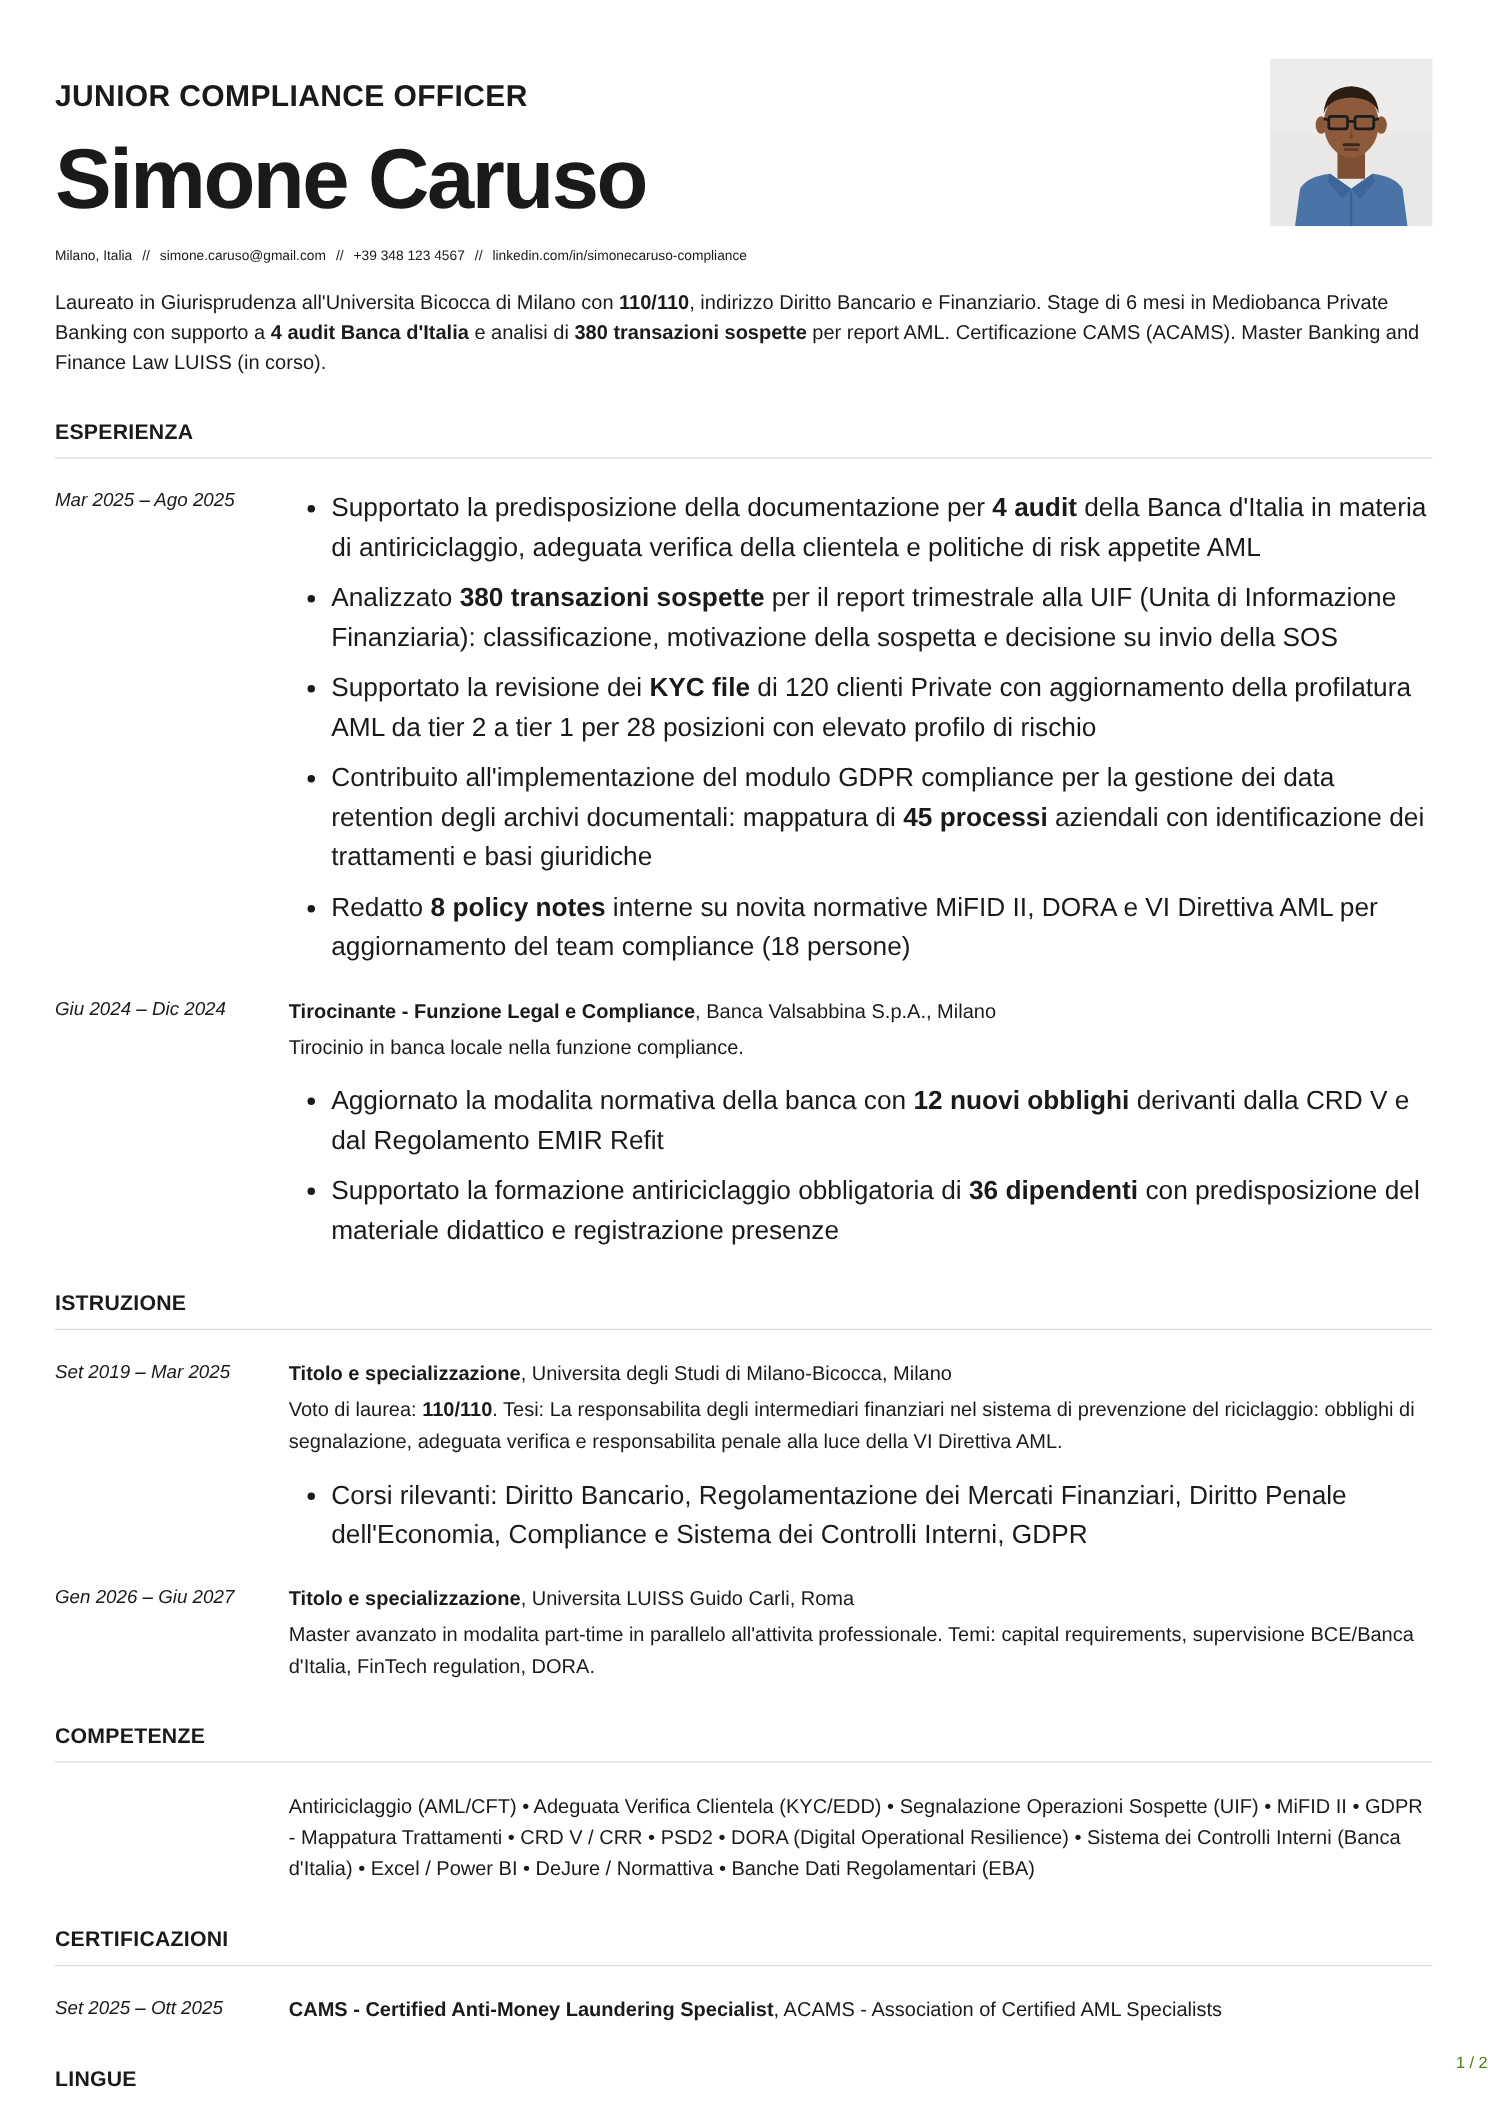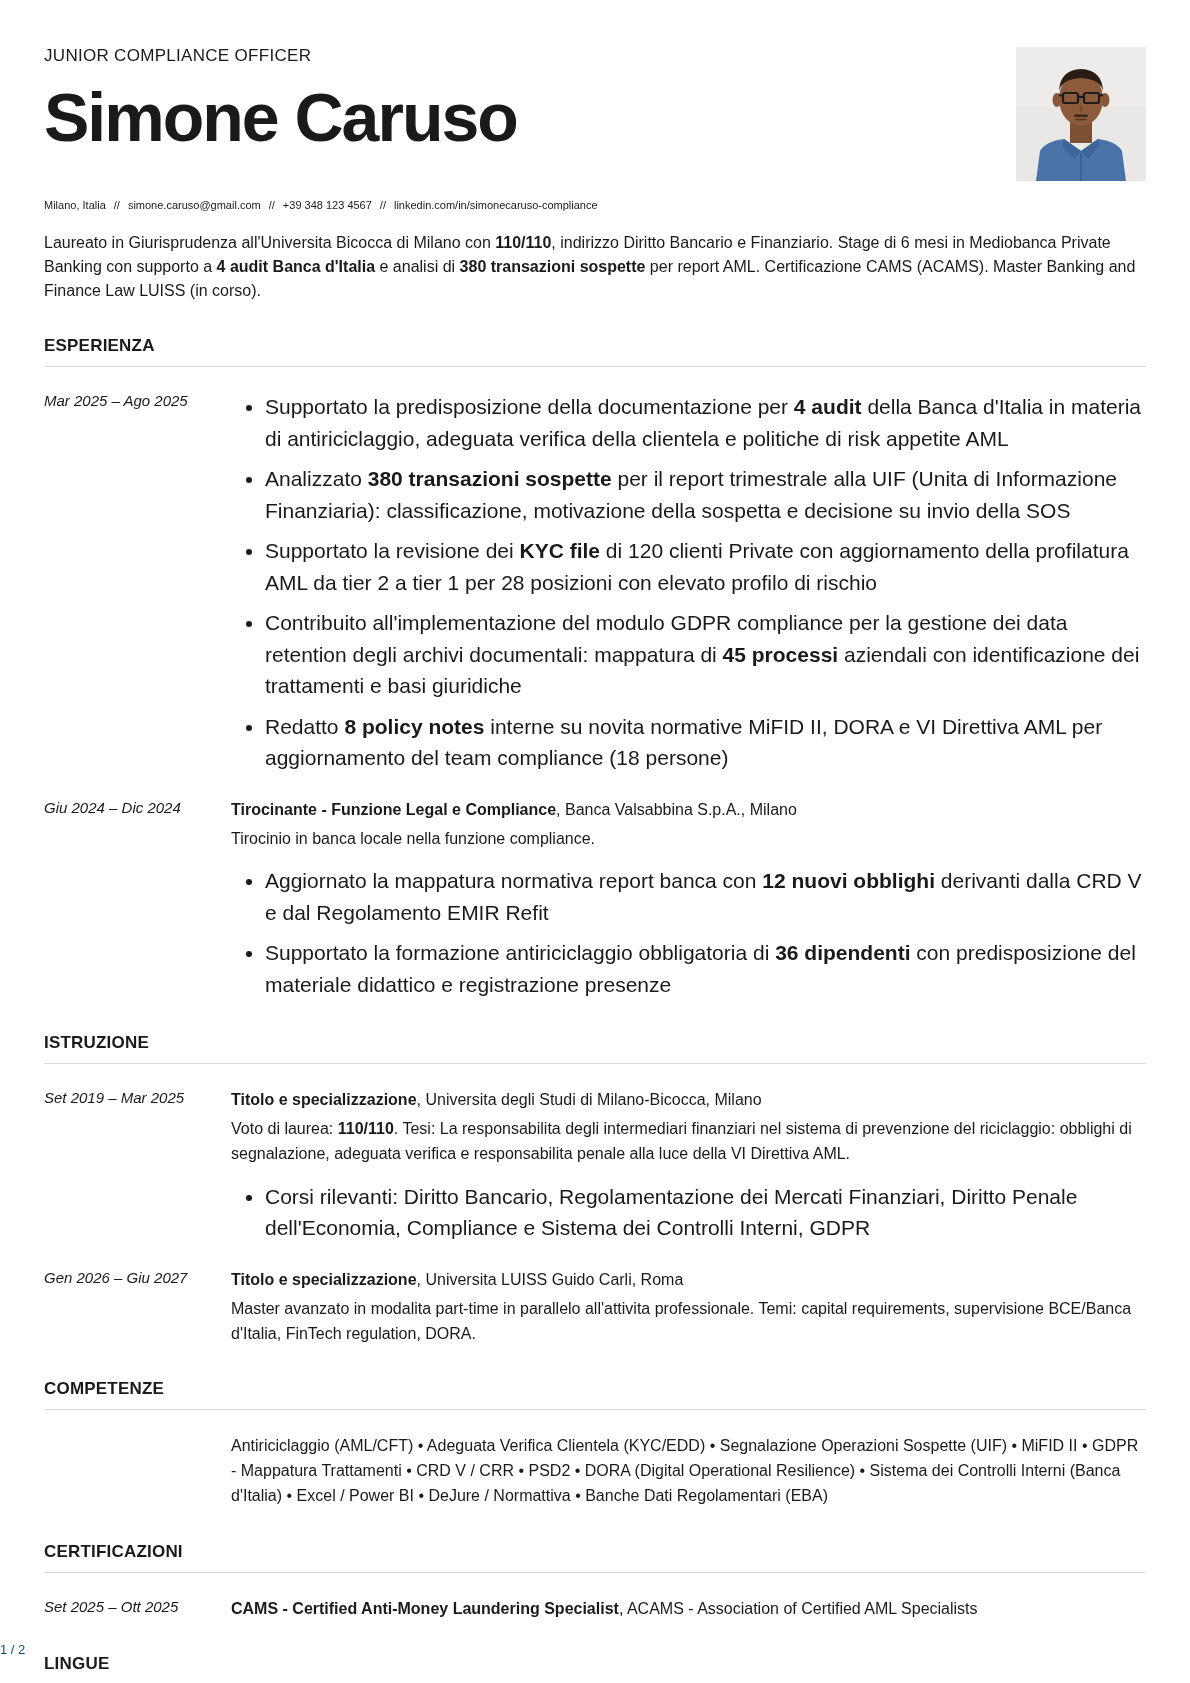--- a/index.html
+++ b/index.html
@@ -9,21 +9,21 @@
     box-sizing:border-box;
     padding:44px 44px 0 44px;
     margin:0 auto;
     background:#ffffff;
     font-family:"Liberation Sans", sans-serif;
     color:#1a1a1a;
     overflow:hidden;
   }
   
   .header { display:flex; justify-content:space-between; align-items:flex-start; }
-  .role { font-size:17px; font-weight:400; letter-spacing:.3px; margin-top:2px; }
+  .role { font-size:24px; font-weight:700; letter-spacing:.3px; margin-top:20px; }
   .name { font-size:68px; font-weight:800; letter-spacing:-2px; line-height:1.05; margin:16px 0 0 0; }
   .photo { width:130px; height:134px; flex:0 0 auto; margin-top:3px; }
   .photo svg { display:block; width:130px; height:134px; }
 
   .contact { margin-top:18px; font-size:11px; color:#1a1a1a; }
   .contact .sep { margin:0 8px; color:#1a1a1a; }
 
   .summary { margin:20px 0 0 0; font-size:16px; line-height:1.5; }
 
   
@@ -37,21 +37,21 @@
   .entry-title { margin:0; font-size:16px; line-height:1.5; }
   .entry-desc { margin:5px 0 0 0; font-size:16px; line-height:1.55; }
   ul.bullets { margin:14px 0 0 0; padding-left:34px; }
   ul.bullets li { font-size:21px; line-height:1.5; margin-bottom:9px; }
   ul.bullets li:last-child { margin-bottom:0; }
 
   .b { font-weight:700;margin-top:20px; }
 
   .footer {
     position:absolute; left:0; right:0; bottom:26px;
-    text-align:left; font-size:13px; color:#0c4a6e;
+    text-align:right; font-size:13px; color:#4d7c0f;
   }
 </style>
 </head>
 <body>
 
 <div class="page">
 
   <div class="header">
     <div class="header-text">
       <div class="role">JUNIOR COMPLIANCE OFFICER</div>
@@ -108,21 +108,21 @@
               <li><span>Redatto </span><span class="b">8 policy notes</span><span> interne su novita normative MiFID II, DORA e VI Direttiva AML per aggiornamento del team compliance (18 persone)</span></li>
             </ul>
           </div>
         </div>
         <div class="entry">
           <div class="col-date">Giu 2024 – Dic 2024</div>
           <div class="col-body">
             <p class="entry-title"><span class="b">Tirocinante - Funzione Legal e Compliance</span><span>, Banca Valsabbina S.p.A., Milano</span></p>
             <p class="entry-desc"><span>Tirocinio in banca locale nella funzione compliance.</span></p>
             <ul class="bullets">
-              <li><span>Aggiornato la mappatura normativa report banca con </span><span class="b">12 nuovi obblighi</span><span> derivanti dalla CRD V e dal Regolamento EMIR Refit</span></li>
+              <li><span>Aggiornato la modalita normativa della banca con </span><span class="b">12 nuovi obblighi</span><span> derivanti dalla CRD V e dal Regolamento EMIR Refit</span></li>
               <li><span>Supportato la formazione antiriciclaggio obbligatoria di </span><span class="b">36 dipendenti</span><span> con predisposizione del materiale didattico e registrazione presenze</span></li>
             </ul>
           </div>
         </div>
       </section>
       <section>
         <h2 class="section-title">ISTRUZIONE</h2>
         <div class="rule"></div>
         <div class="entry">
           <div class="col-date">Set 2019 – Mar 2025</div>

